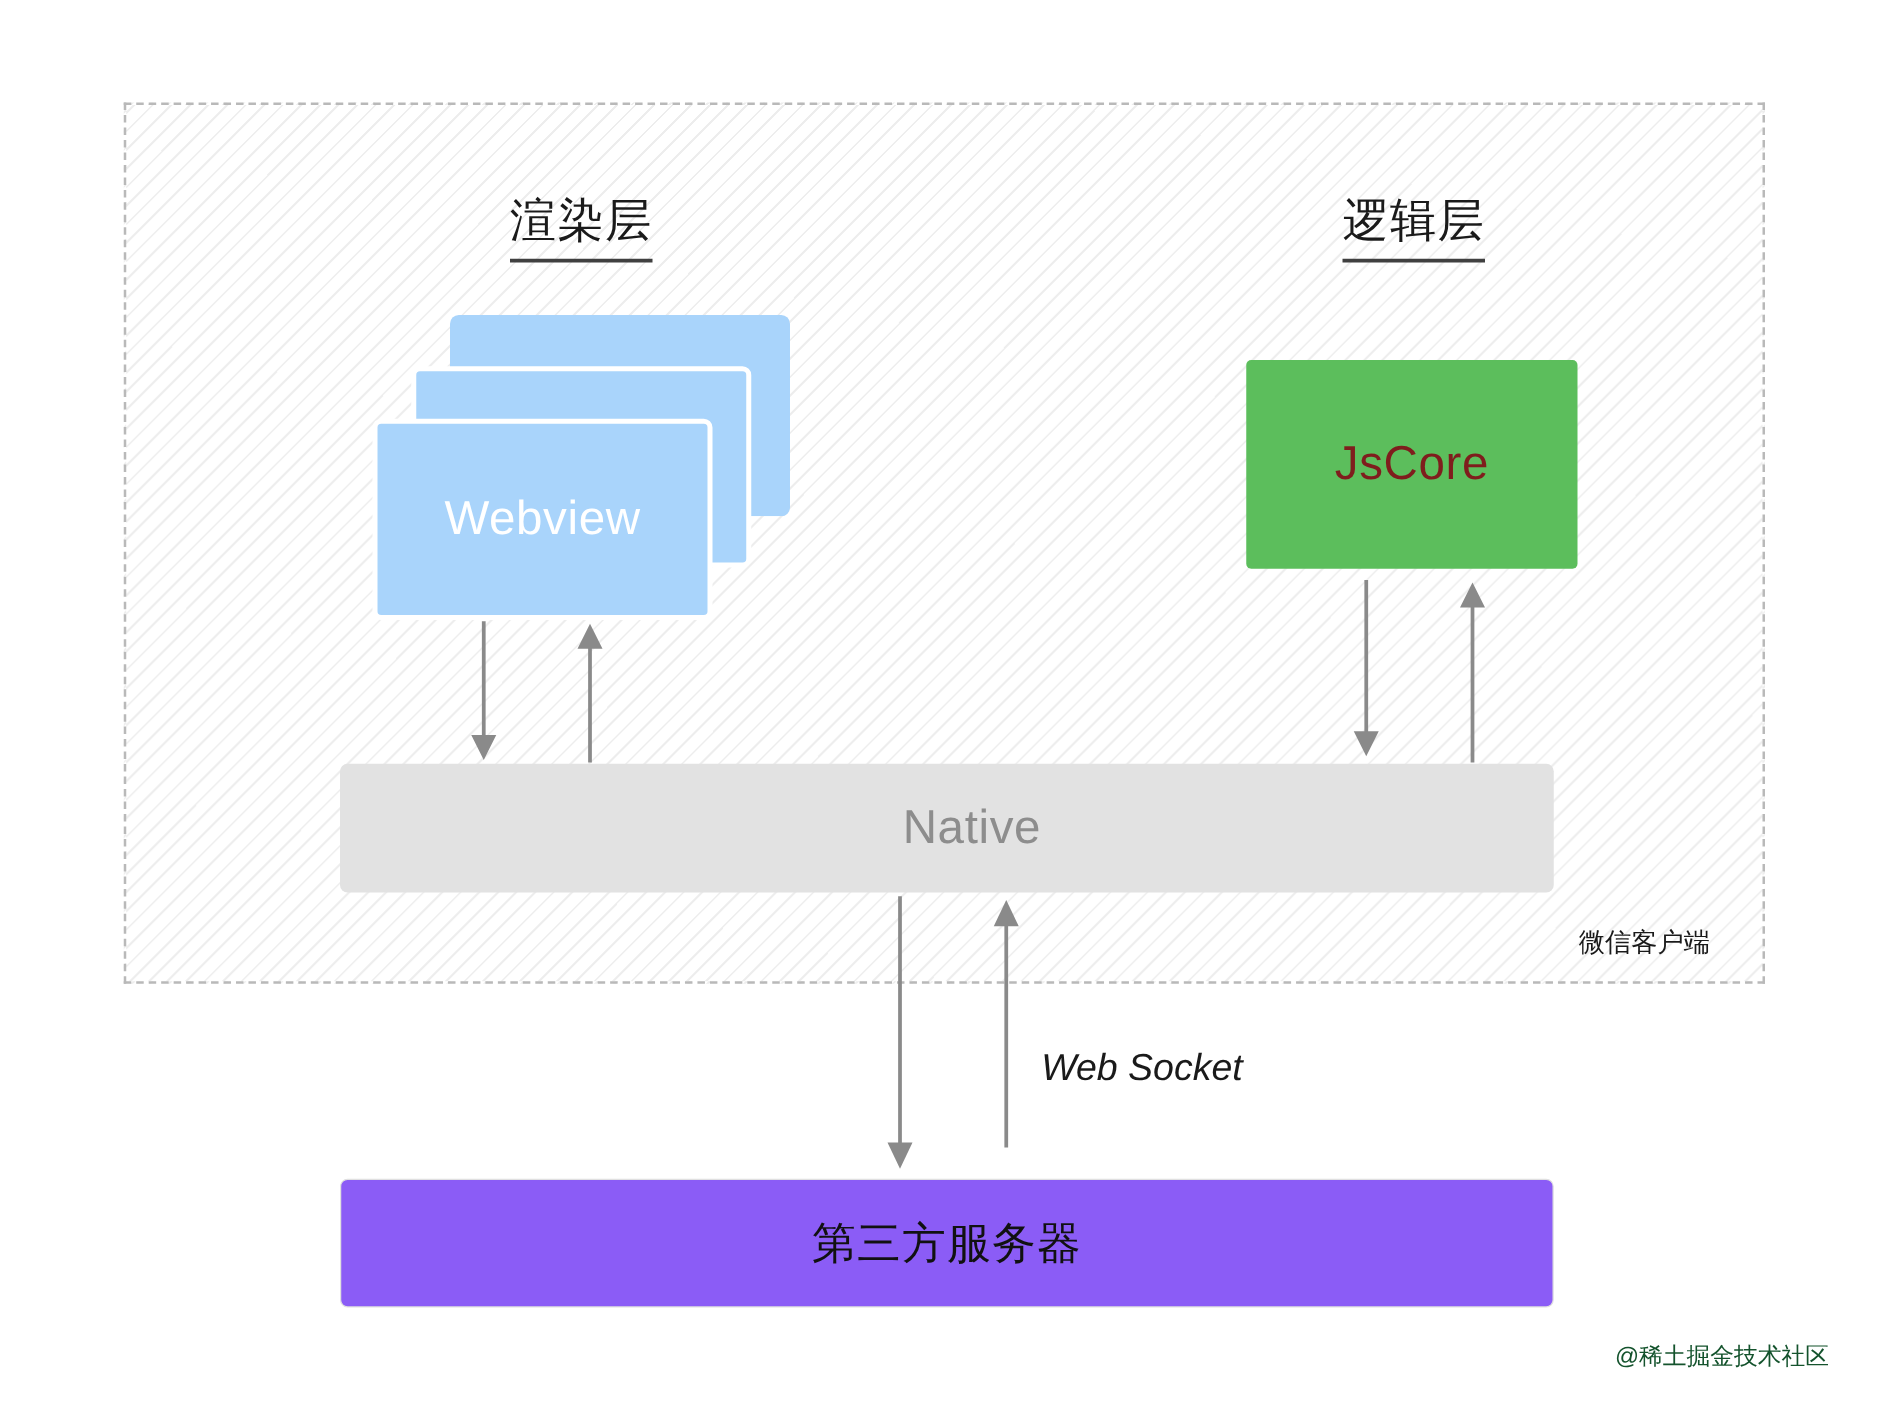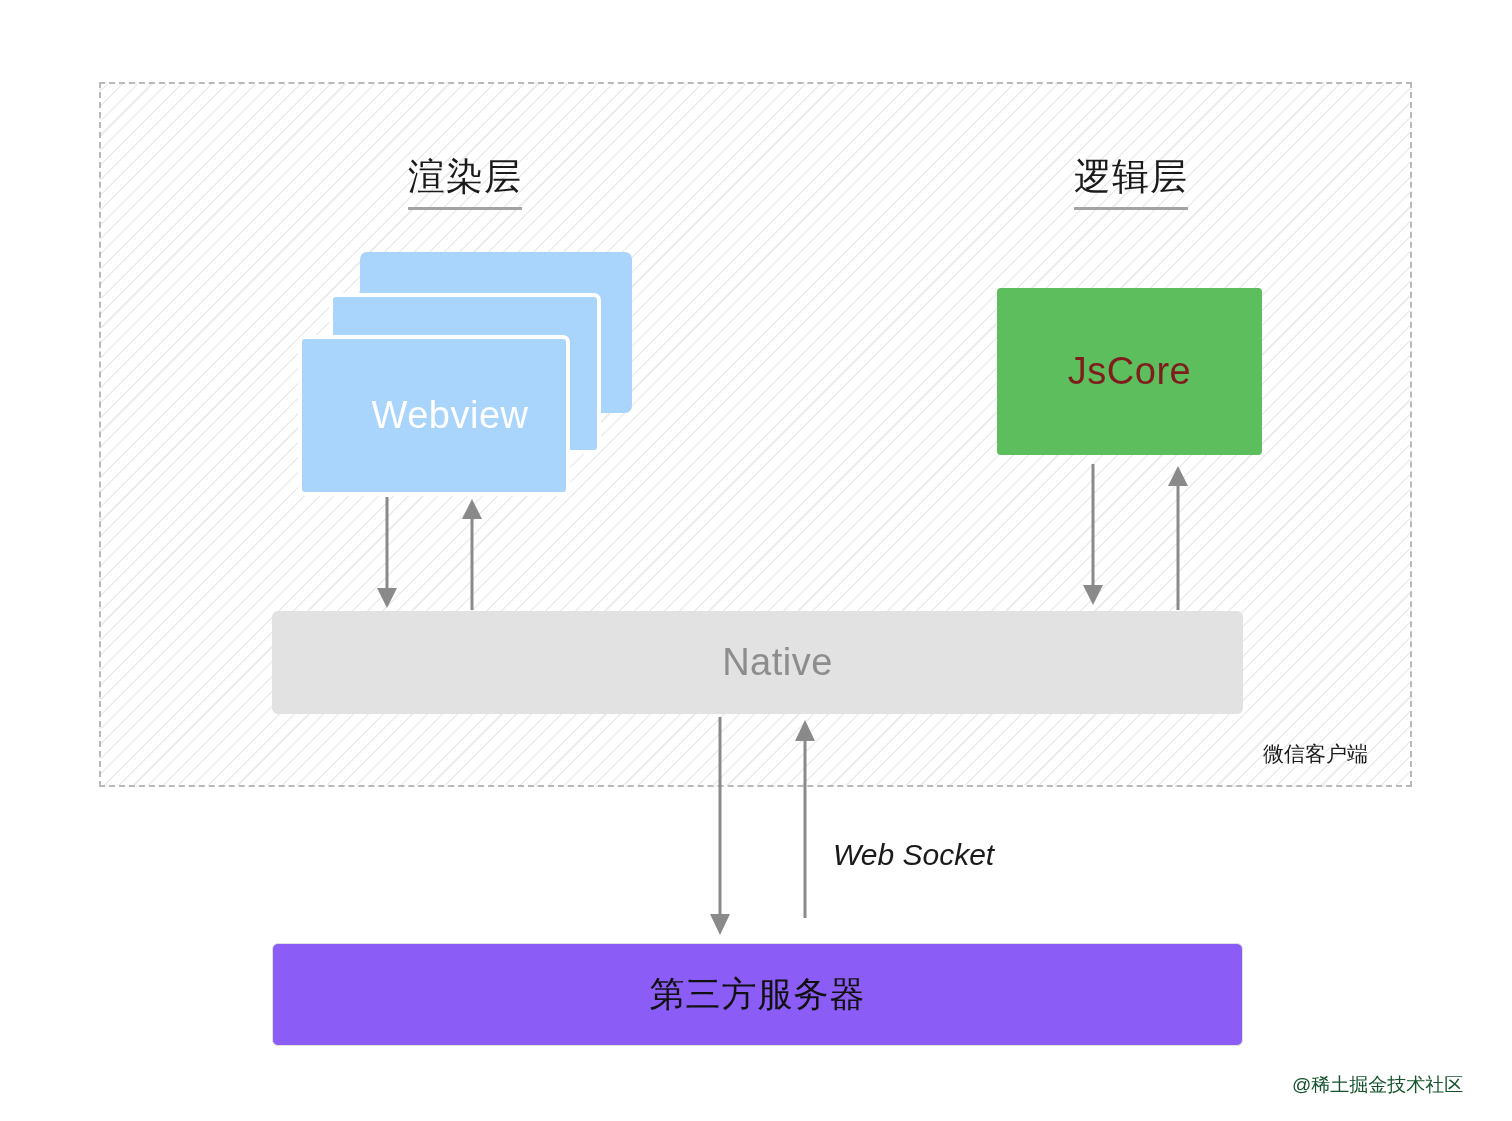--- a/index.html
+++ b/index.html
@@ -39,21 +39,21 @@
   }
 
   
   .col-title {
     position: absolute;
     font-size: 37px;
     color: #1a1a1a;
     letter-spacing: 1px;
     white-space: nowrap;
     padding-bottom: 5px;
-    border-bottom: 3px solid #a3a3a3;
+    border-bottom: 3px solid #404040;
   }
   .col-title.render { left: 408px; top: 152px; }
   .col-title.logic  { left: 1074px; top: 152px; }
 
   
   .wv-card {
     position: absolute;
     background: #a9d4fb;
     border-radius: 7px;
     border: 4px solid #ffffff;
@@ -68,21 +68,20 @@
     left: 0;
     top: 0;
     width: 100%;
     height: 100%;
     display: flex;
     align-items: center;
     justify-content: center;
     color: #ffffff;
     font-size: 38px;
     letter-spacing: 0.5px;
-    margin-left: 16px;
   }
 
   
   .jscore-box {
     position: absolute;
     left: 997px;
     top: 288px;
     width: 265px;
     height: 167px;
     background: #5cbe5c;

